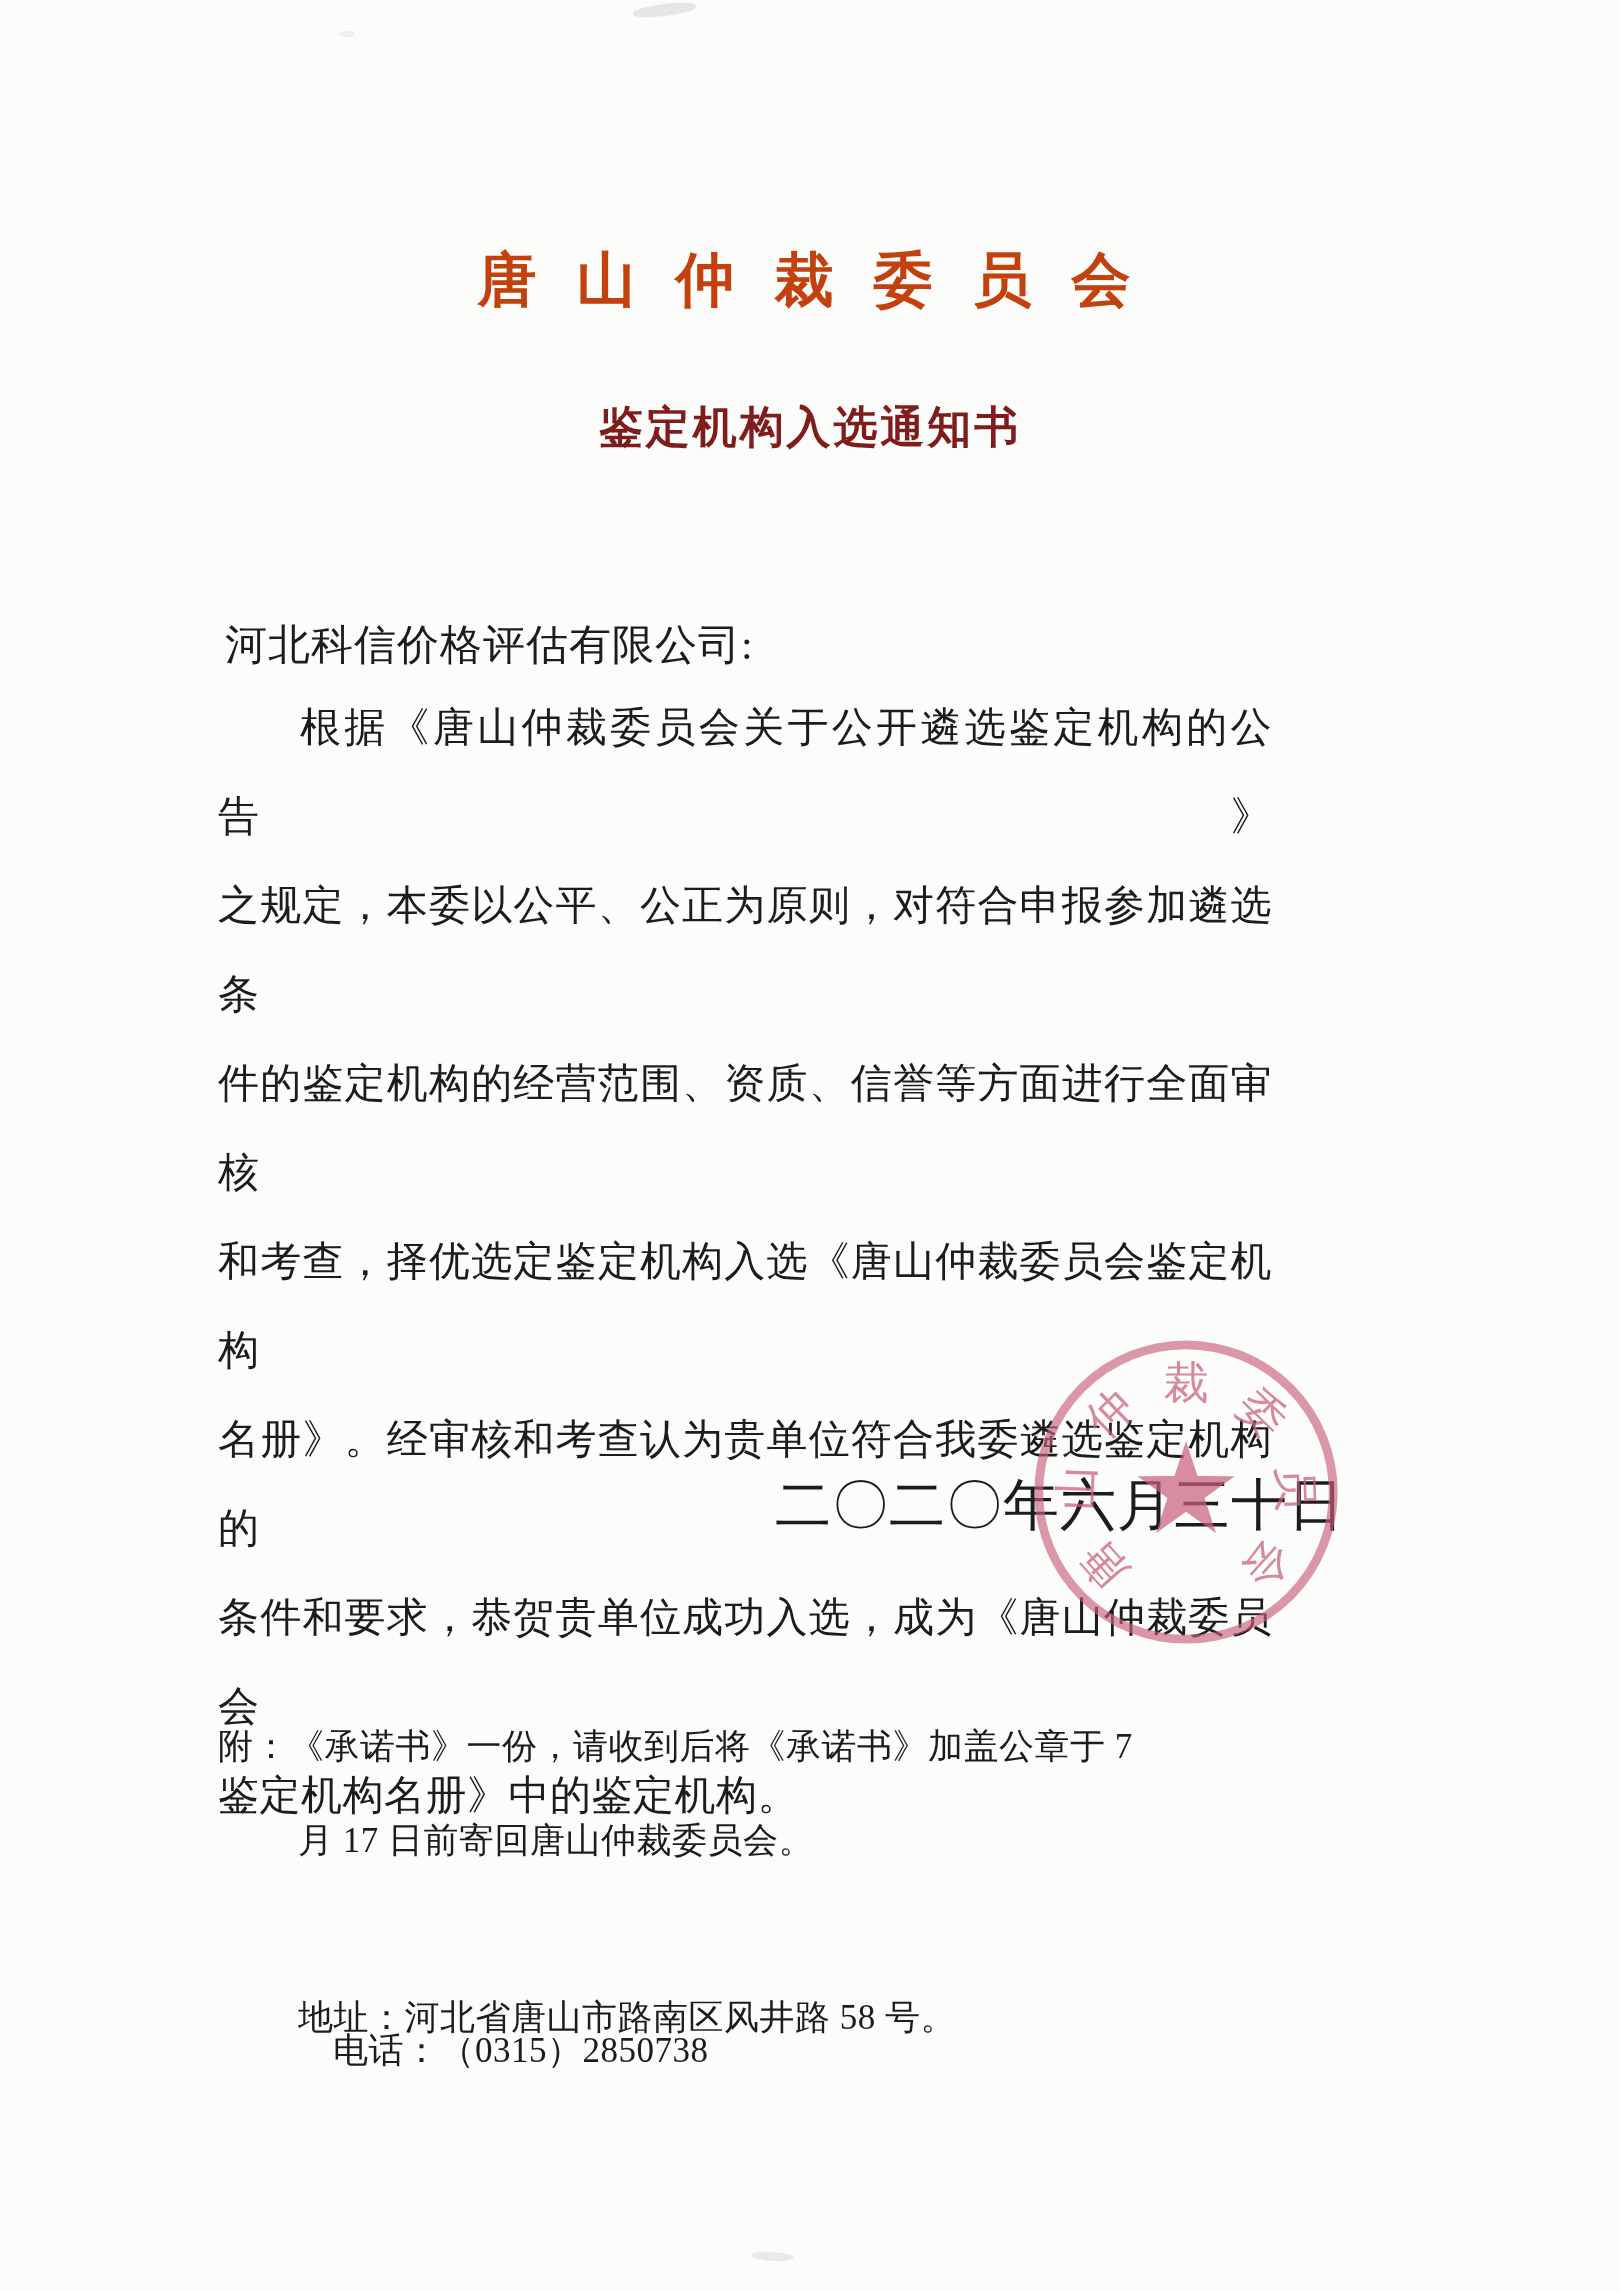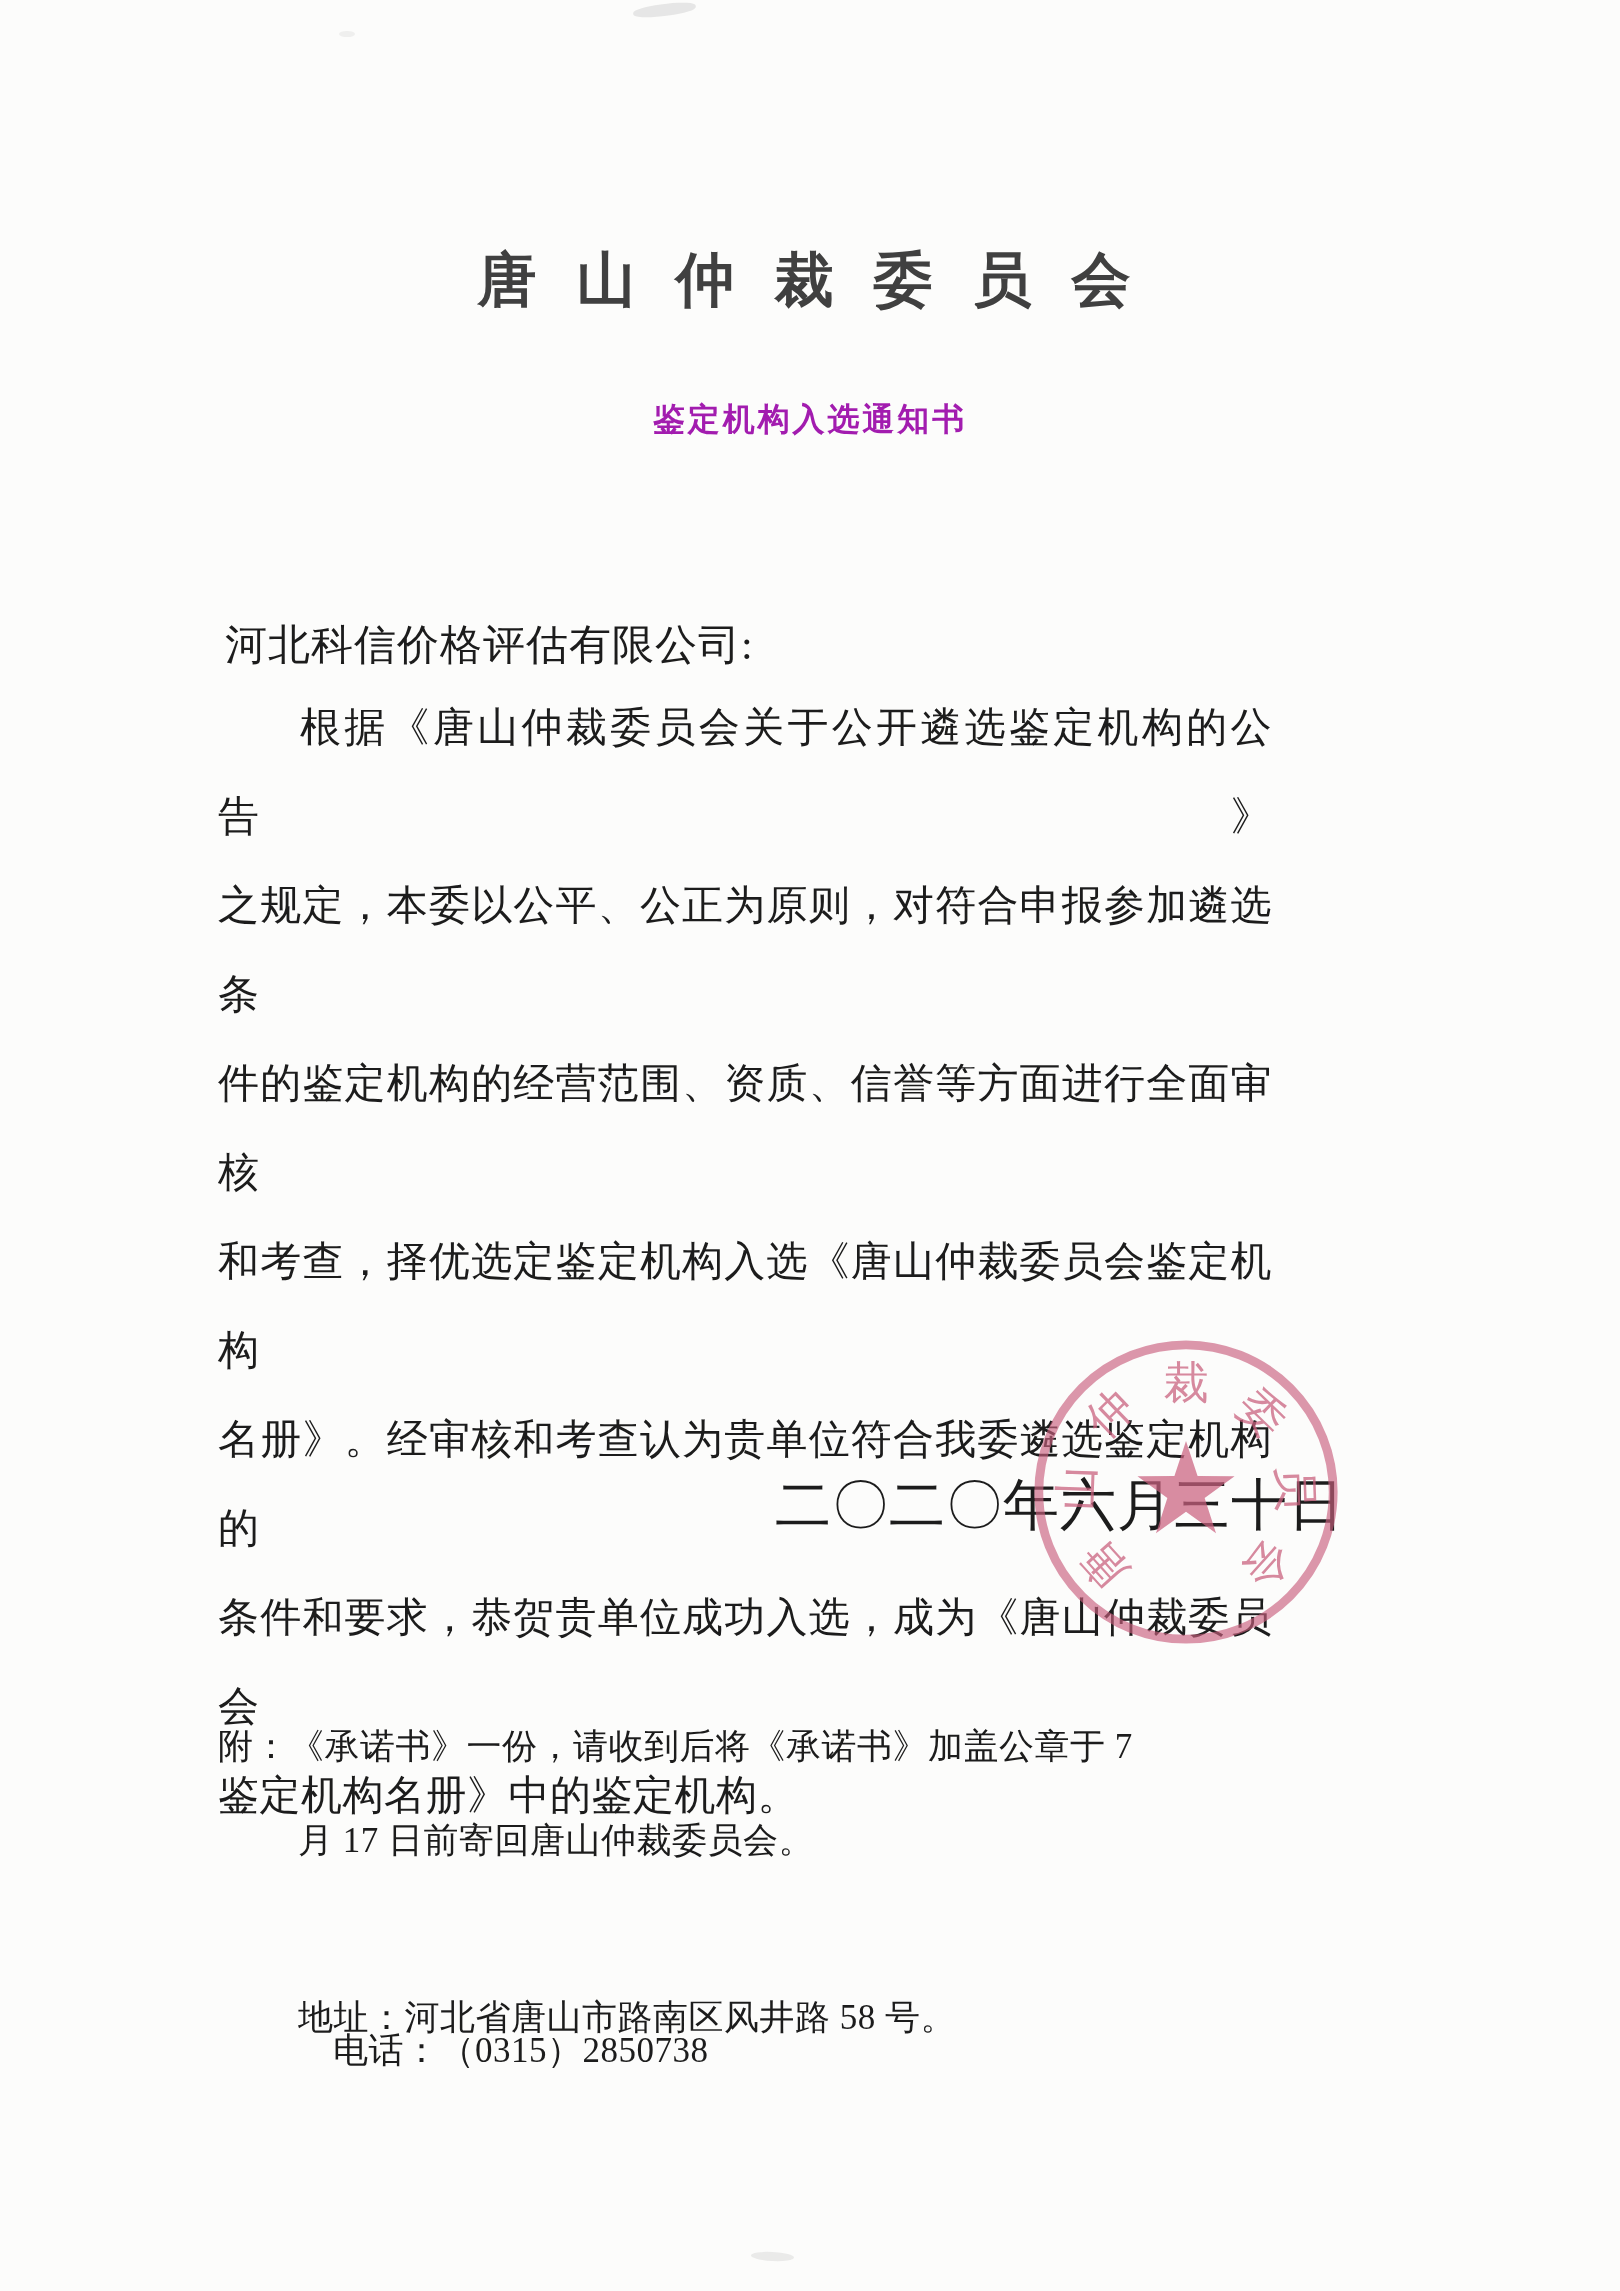--- a/index.html
+++ b/index.html
@@ -9,28 +9,28 @@
     background:#fcfcfb;
     overflow:hidden;
     font-family:"Liberation Serif","DejaVu Serif",serif;
     color:#1c1c1c;
   }
   .title{
     position:absolute;top:241px;left:0;width:100%;
     margin:0;text-align:center;
     font-family:"Liberation Sans","DejaVu Sans",sans-serif;
     font-weight:900;font-size:59px;letter-spacing:11.8px;
-    color:#404040;
+    color:#c2410c;
   }
   .subtitle{
     position:absolute;top:398px;left:0;width:100%;
     margin:0;text-align:center;
     font-family:"Liberation Sans","DejaVu Sans",sans-serif;
-    font-weight:600;font-size:32px;letter-spacing:2.9px;
-    color:#a21caf;
+    font-weight:600;font-size:44px;letter-spacing:2.9px;
+    color:#7f1d1d;
   }
   .salutation{
     position:absolute;top:617px;left:225px;
     font-size:42px;letter-spacing:1px;
   }
   .body-text{
     position:absolute;top:686px;left:218px;width:1054px;
     font-size:41px;
     font-family:Liberation Mono, monospace;
   }

